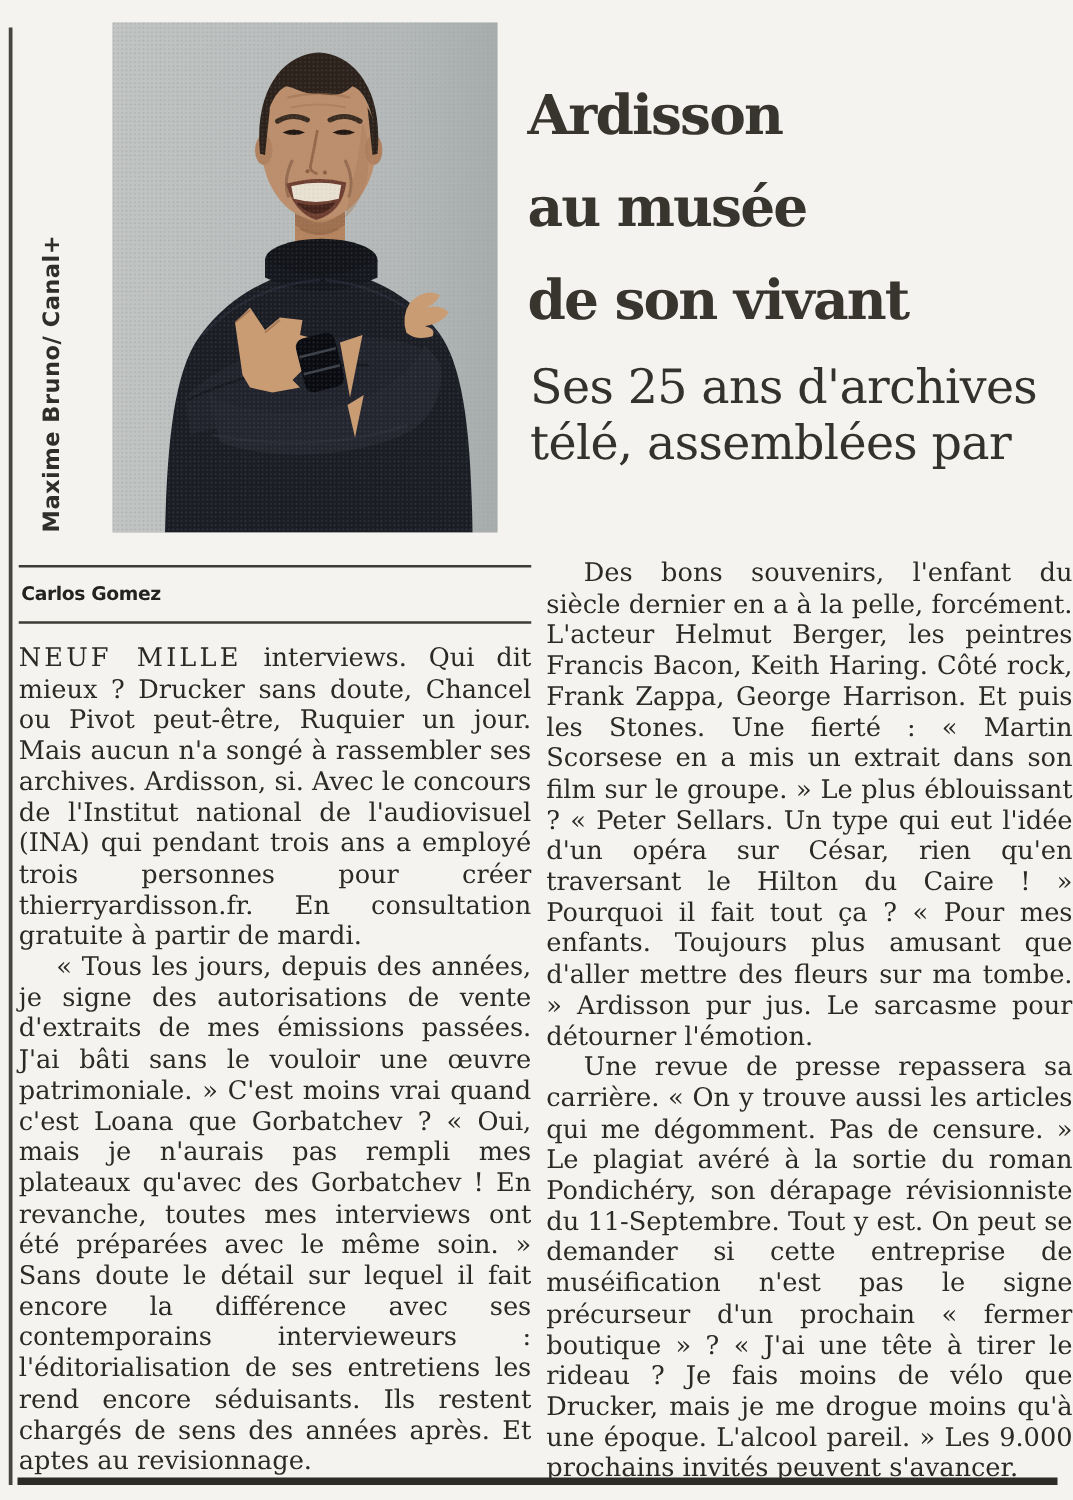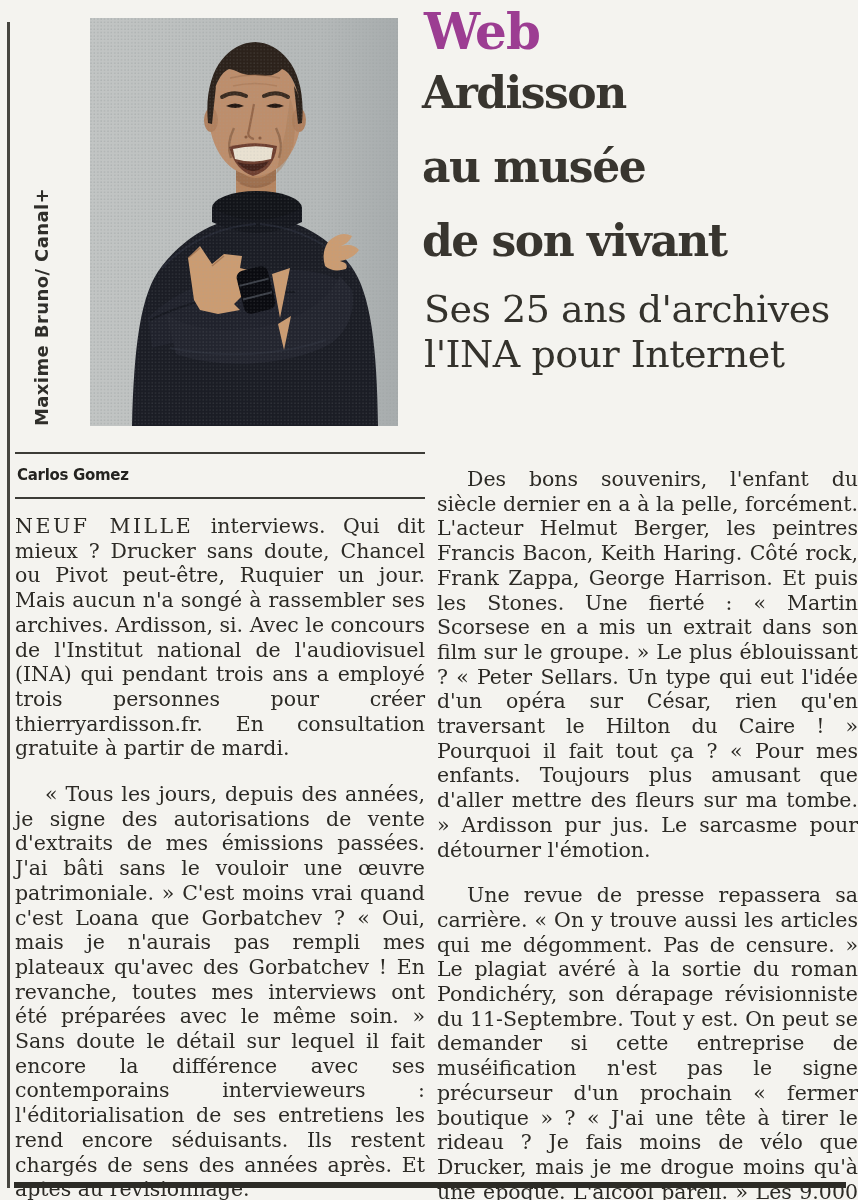--- a/index.html
+++ b/index.html
@@ -74,21 +74,21 @@
 
   
   .col{
     position:absolute;width:410px;
     font-size:20.5px;line-height:24.7px;
     text-align:justify;color:#2c2a25;
   }
   .col-left{left:15px;top:514px;}
   .col-right{left:437px;top:446px;width:421px;}
   .col p{margin:0;}
-  .col p.indent{text-indent:30px;margin-top:21px;}
+  .col p.indent{text-indent:30px;}
   .it{}
   .lead-caps{font-weight:normal;letter-spacing:2.5px;}
 
   
   .bottom-rule{
     position:absolute;left:14px;top:1182px;width:832px;height:6px;
     background:#2c2b26;
   }
 </style>
 </head>
@@ -178,31 +178,30 @@
       <path d="M150,165 Q164,172 180,165" stroke="#96684a" stroke-width="2" fill="none" opacity="0.6"></path>
       <path d="M200,80 Q208,100 203,128 Q196,148 186,156 L196,110 Z" fill="#a97c59" opacity="0.45"></path>
 
       <path d="M140,60 Q165,54 190,60" stroke="#9a6c4c" stroke-width="1.5" fill="none" opacity="0.5"></path>
       <path d="M143,68 Q165,63 187,68" stroke="#9a6c4c" stroke-width="1.5" fill="none" opacity="0.4"></path>
 
       <rect x="0" y="0" width="308" height="408" fill="url(#halftone)" opacity="0.18"></rect>
     </svg>
   </figure>
 
-  <div class="kicker">Web</div>
 
   <h1 class="headline">
     <span>Ardisson</span>
     <span>au musée</span>
     <span>de son vivant</span>
   </h1>
 
   <h2 class="subhead">
     <span>Ses 25 ans d'archives</span>
-    <span>l'INA pour Internet</span>
+    <span>télé, assemblées par</span>
   </h2>
 
   <div class="byline">
     <span>Carlos Gomez</span>
   </div>
 
   <div class="col col-left">
       <p><span class="lead-caps">NEUF MILLE</span><span> interviews. Qui dit mieux ? Drucker sans doute, Chancel ou Pivot peut-être, Ruquier un jour. Mais aucun n'a songé à rassembler ses archives. Ardisson, si. Avec le concours de l'Institut national de l'audiovisuel (INA) qui pendant trois ans a employé trois personnes pour créer </span><span class="it">thierryardisson.fr</span><span>. En consultation gratuite à partir de mardi.</span></p>
       <p class="indent"><span>« Tous les jours, depuis des années, je signe des autorisations de vente d'extraits de mes émissions passées. J'ai bâti sans le vouloir une œuvre patrimoniale. » C'est moins vrai quand c'est Loana que Gorbatchev ? « Oui, mais je n'aurais pas rempli mes plateaux qu'avec des Gorbatchev ! En revanche, toutes mes interviews ont été préparées avec le même soin. » Sans doute le détail sur lequel il fait encore la différence avec ses contemporains intervieweurs : l'éditorialisation de ses entretiens les rend encore séduisants. Ils restent chargés de sens des années après. Et aptes au revisionnage.</span></p>
     </div>

